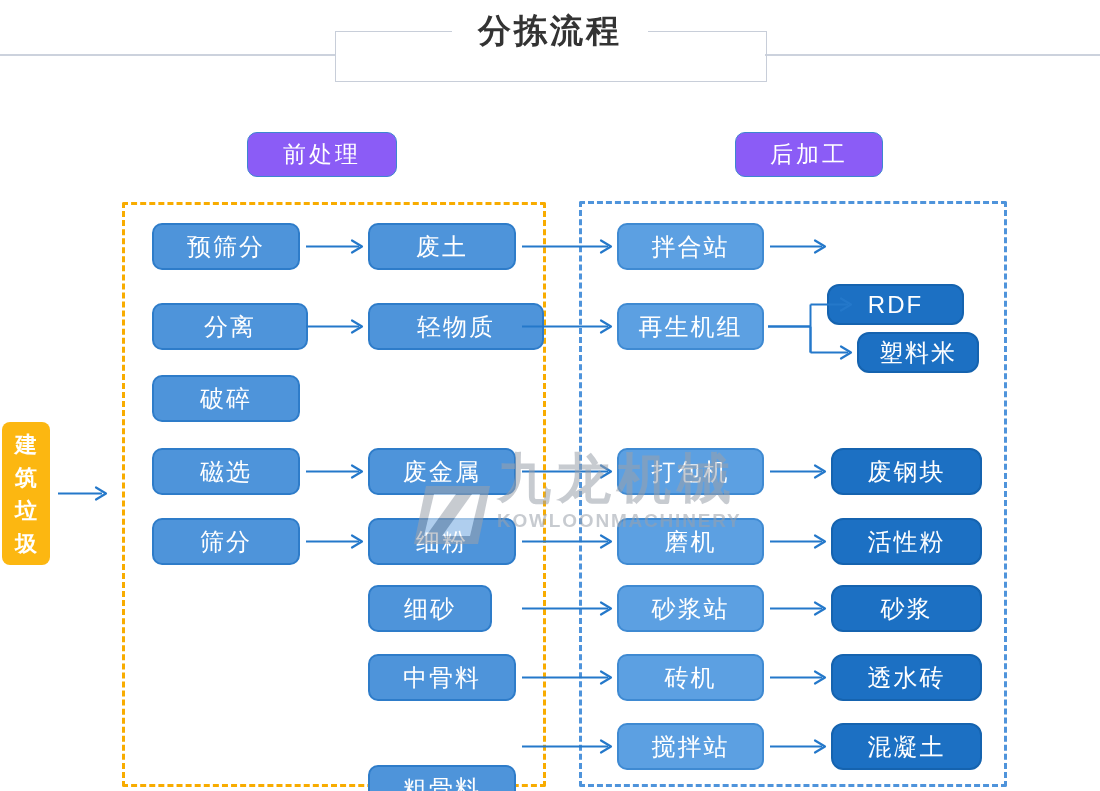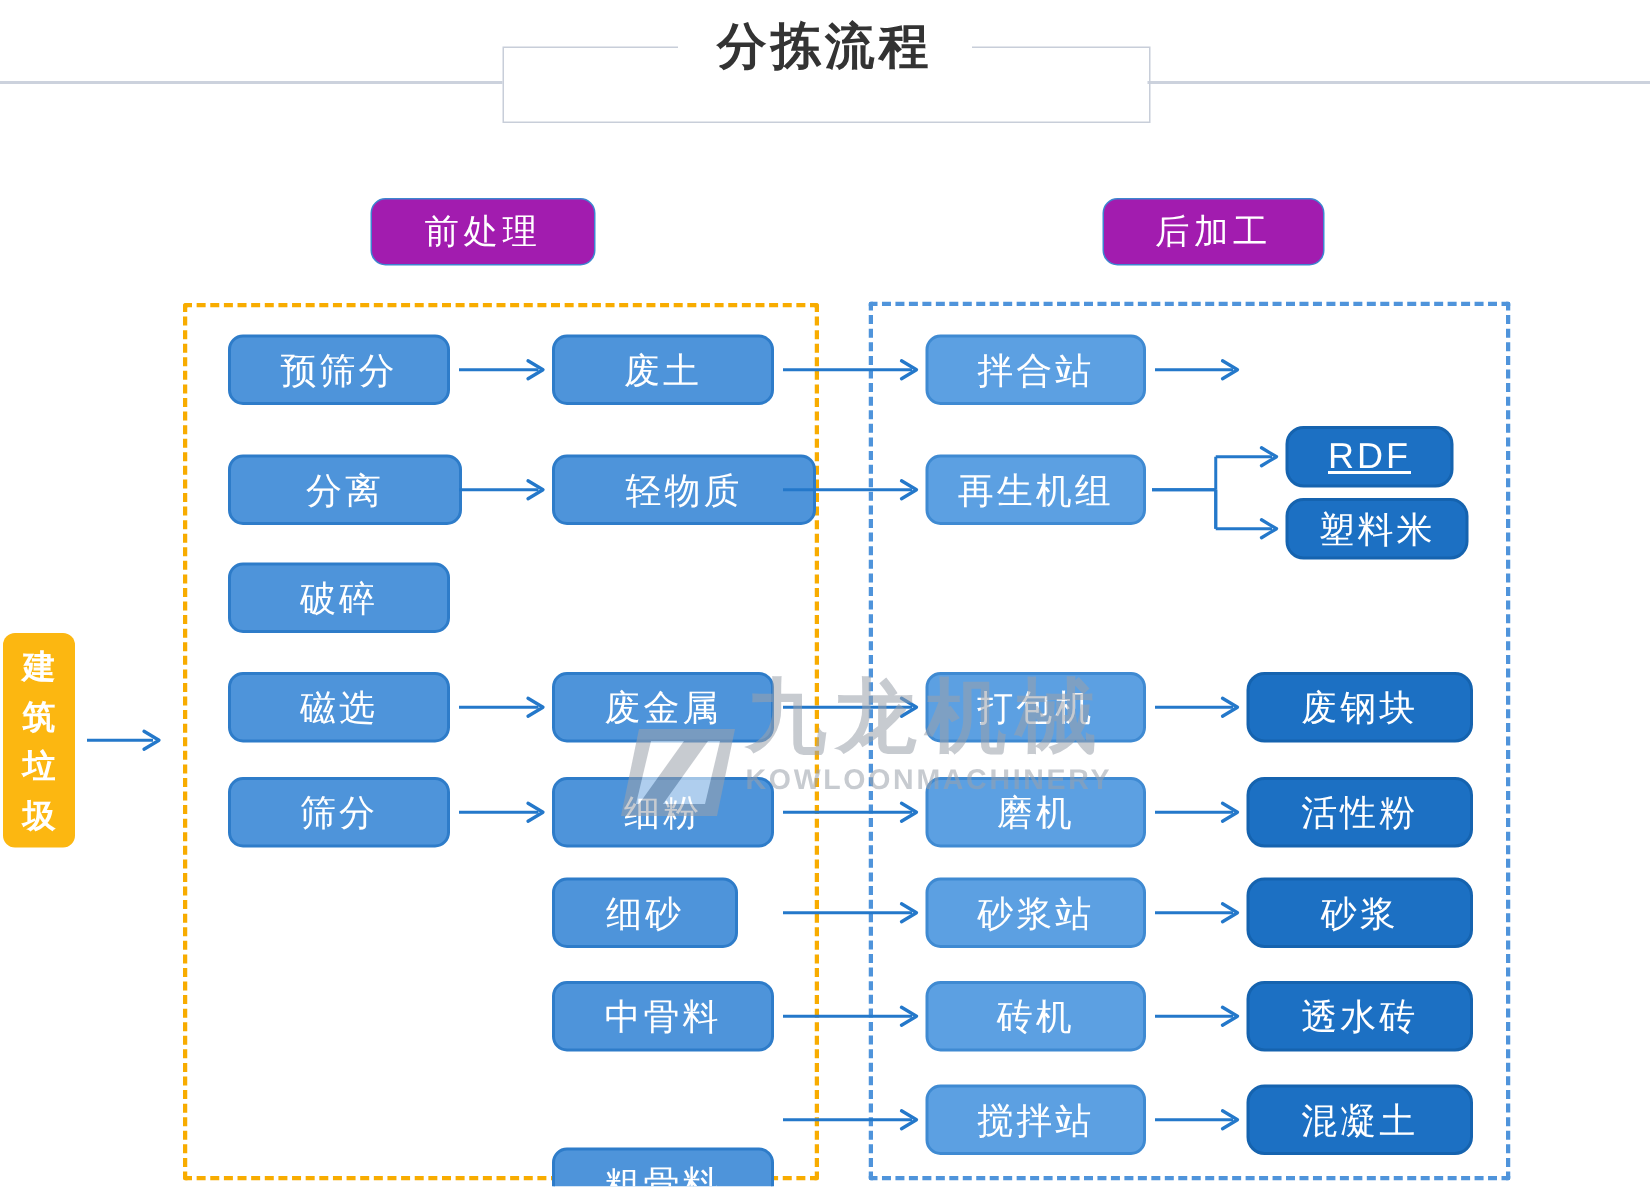--- a/index.html
+++ b/index.html
@@ -13,21 +13,21 @@
   .title-box{position:absolute;left:335px;top:31px;width:430px;height:49px;
              border:1px solid #c8ced9;background:transparent;}
   .main-title{position:absolute;top:12px;left:50%;transform:translateX(-50%);
               font-size:33px;font-weight:bold;color:#333333;background:#ffffff;
               padding:0 26px;white-space:nowrap;z-index:3;line-height:1.15;letter-spacing:3px;}
   .sub-title{position:absolute;top:63px;left:50%;transform:translateX(-50%);
              font-size:28px;font-weight:500;color:#1e66b8;background:#ffffff;
              padding:0 18px;white-space:nowrap;z-index:3;line-height:1.15;letter-spacing:2px;}
 
   
-  .tag{position:absolute;height:45px;background:#a21caf;border:1px solid #3d86d0;
+  .tag{position:absolute;height:45px;background:#8b5cf6;border:1px solid #3d86d0;
        border-radius:10px;color:#ffffff;font-size:23px;letter-spacing:3px;
        display:flex;align-items:center;justify-content:center;box-sizing:border-box;}
   #tag-pre{left:247px;top:132px;width:150px;}
   #tag-post{left:735px;top:132px;width:148px;}
 
   
   .zone{position:absolute;border:3px dashed;border-radius:2px;box-sizing:border-box;}
   #zone-pre{left:122px;top:202px;width:424px;height:585px;border-color:#f8ac00;}
   #zone-post{left:579px;top:201px;width:428px;height:586px;border-color:#4f94db;}
 
@@ -106,21 +106,21 @@
     <div class="node medium" style="left: 368px; top: 585px; width: 124px; height: 47px;">细砂</div>
     <div class="node medium" style="left: 368px; top: 654px; width: 148px; height: 47px;">中骨料</div>
     <div class="node medium" style="left: 368px; top: 765px; width: 148px; height: 47px;">粗骨料</div>
     <div class="node light" style="left: 617px; top: 223px; width: 147px; height: 47px;">拌合站</div>
     <div class="node light" style="left: 617px; top: 303px; width: 147px; height: 47px;">再生机组</div>
     <div class="node light" style="left: 617px; top: 448px; width: 147px; height: 47px;">打包机</div>
     <div class="node light" style="left: 617px; top: 518px; width: 147px; height: 47px;">磨机</div>
     <div class="node light" style="left: 617px; top: 585px; width: 147px; height: 47px;">砂浆站</div>
     <div class="node light" style="left: 617px; top: 654px; width: 147px; height: 47px;">砖机</div>
     <div class="node light" style="left: 617px; top: 723px; width: 147px; height: 47px;">搅拌站</div>
-    <div class="node dark" style="left: 857px; top: 284px; width: 112px; height: 41px; text-decoration: underline;">RDF</div>
+    <div class="node dark" style="left: 827px; top: 284px; width: 137px; height: 41px;">RDF</div>
     <div class="node dark" style="left: 857px; top: 332px; width: 122px; height: 41px;">塑料米</div>
     <div class="node dark" style="left: 831px; top: 448px; width: 151px; height: 47px;">废钢块</div>
     <div class="node dark" style="left: 831px; top: 518px; width: 151px; height: 47px;">活性粉</div>
     <div class="node dark" style="left: 831px; top: 585px; width: 151px; height: 47px;">砂浆</div>
     <div class="node dark" style="left: 831px; top: 654px; width: 151px; height: 47px;">透水砖</div>
     <div class="node dark" style="left: 831px; top: 723px; width: 151px; height: 47px;">混凝土</div>
     <svg width="1100" height="791" id="arrows">
       <line x1="306" y1="246.5" x2="359" y2="246.5" stroke="#2478CA" stroke-width="2"></line>
       <polyline points="352,240.5 362,246.5 352,252.5" fill="none" stroke="#2478CA" stroke-width="2.2" stroke-linecap="round" stroke-linejoin="round"></polyline>
       <line x1="306" y1="326.5" x2="359" y2="326.5" stroke="#2478CA" stroke-width="2"></line>

